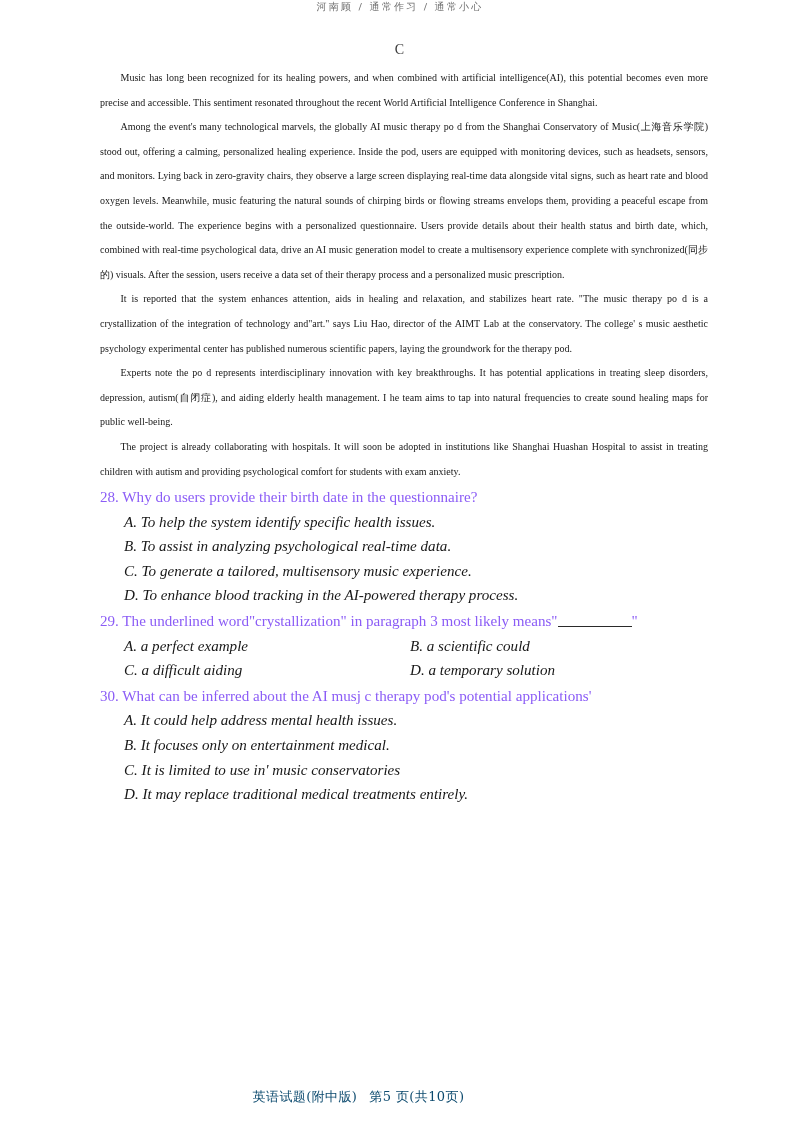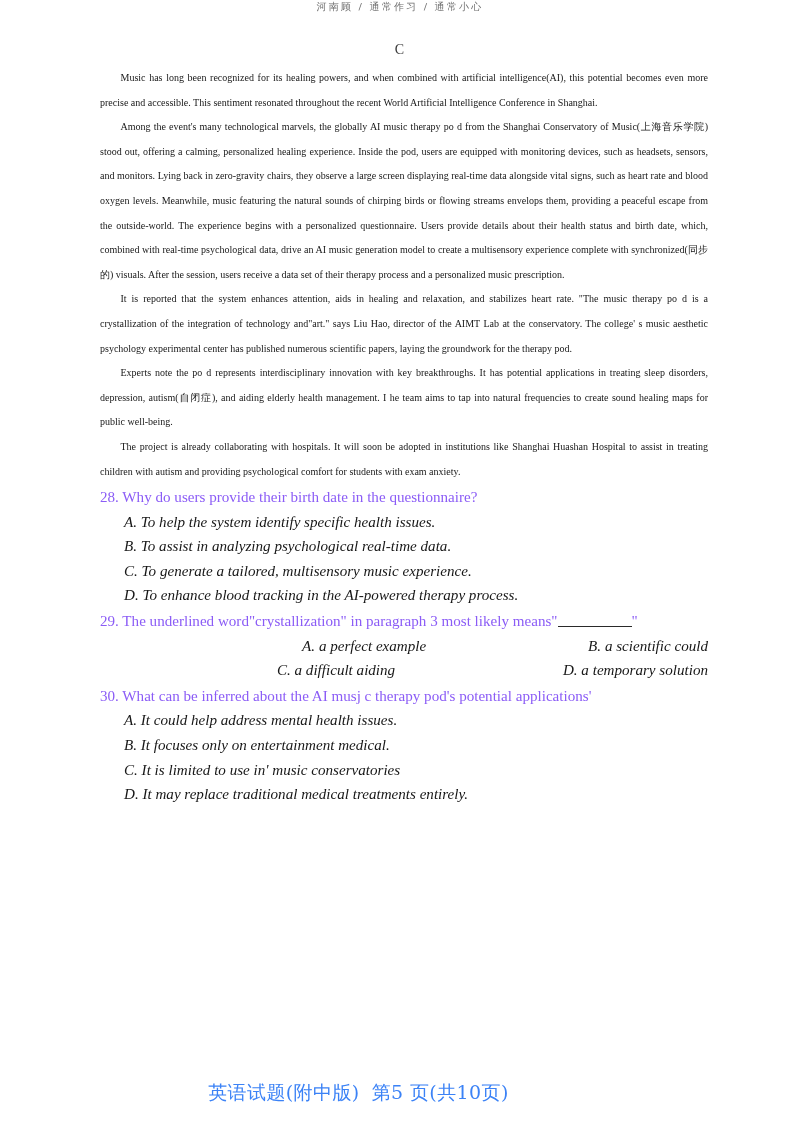--- a/index.html
+++ b/index.html
@@ -90,21 +90,20 @@
     white-space: nowrap;
     font-style: italic;
   }
   
   .q-options.two-col {
     position: relative;
   }
   .q-options.two-col li {
     display: flex;
     padding-left: 0;
-    justify-content: flex-end;
   }
   .q-options.two-col .opt-a,
   .q-options.two-col .opt-b {
     display: inline-block;
   }
   .q-options.two-col .opt-a {
     width: 310px;
     padding-left: 24px;
     box-sizing: border-box;
   }
@@ -119,22 +118,22 @@
   }
 
   
   .page-footer {
     position: absolute;
     left: 0;
     bottom: 24px;
     width: 717px;
     text-align: center;
     font-family: "DejaVu Serif", serif;
-    font-size: 19px;
-    color: #3b82f6;
+    font-size: 13px;
+    color: #0c4a6e;
     letter-spacing: 0.4px;
     white-space: nowrap;
   }
   .footer-sep { display: inline-block; width: 12px; }
 </style>
 </head>
 <body>
 
 <div class="page">
 

